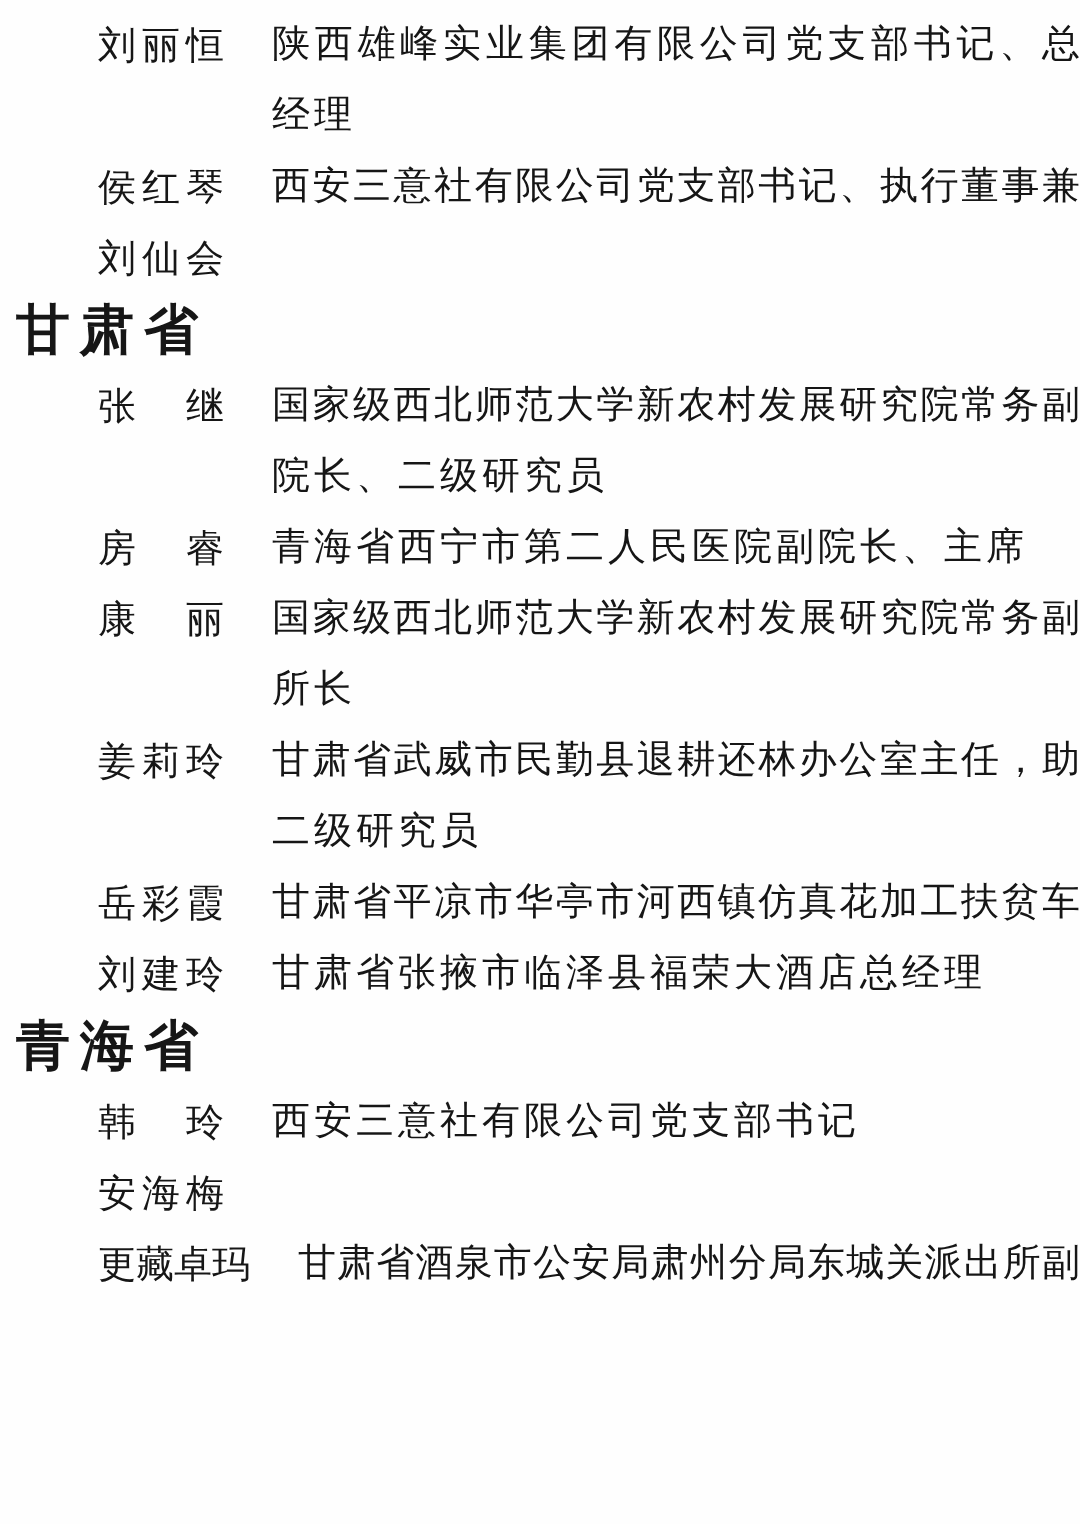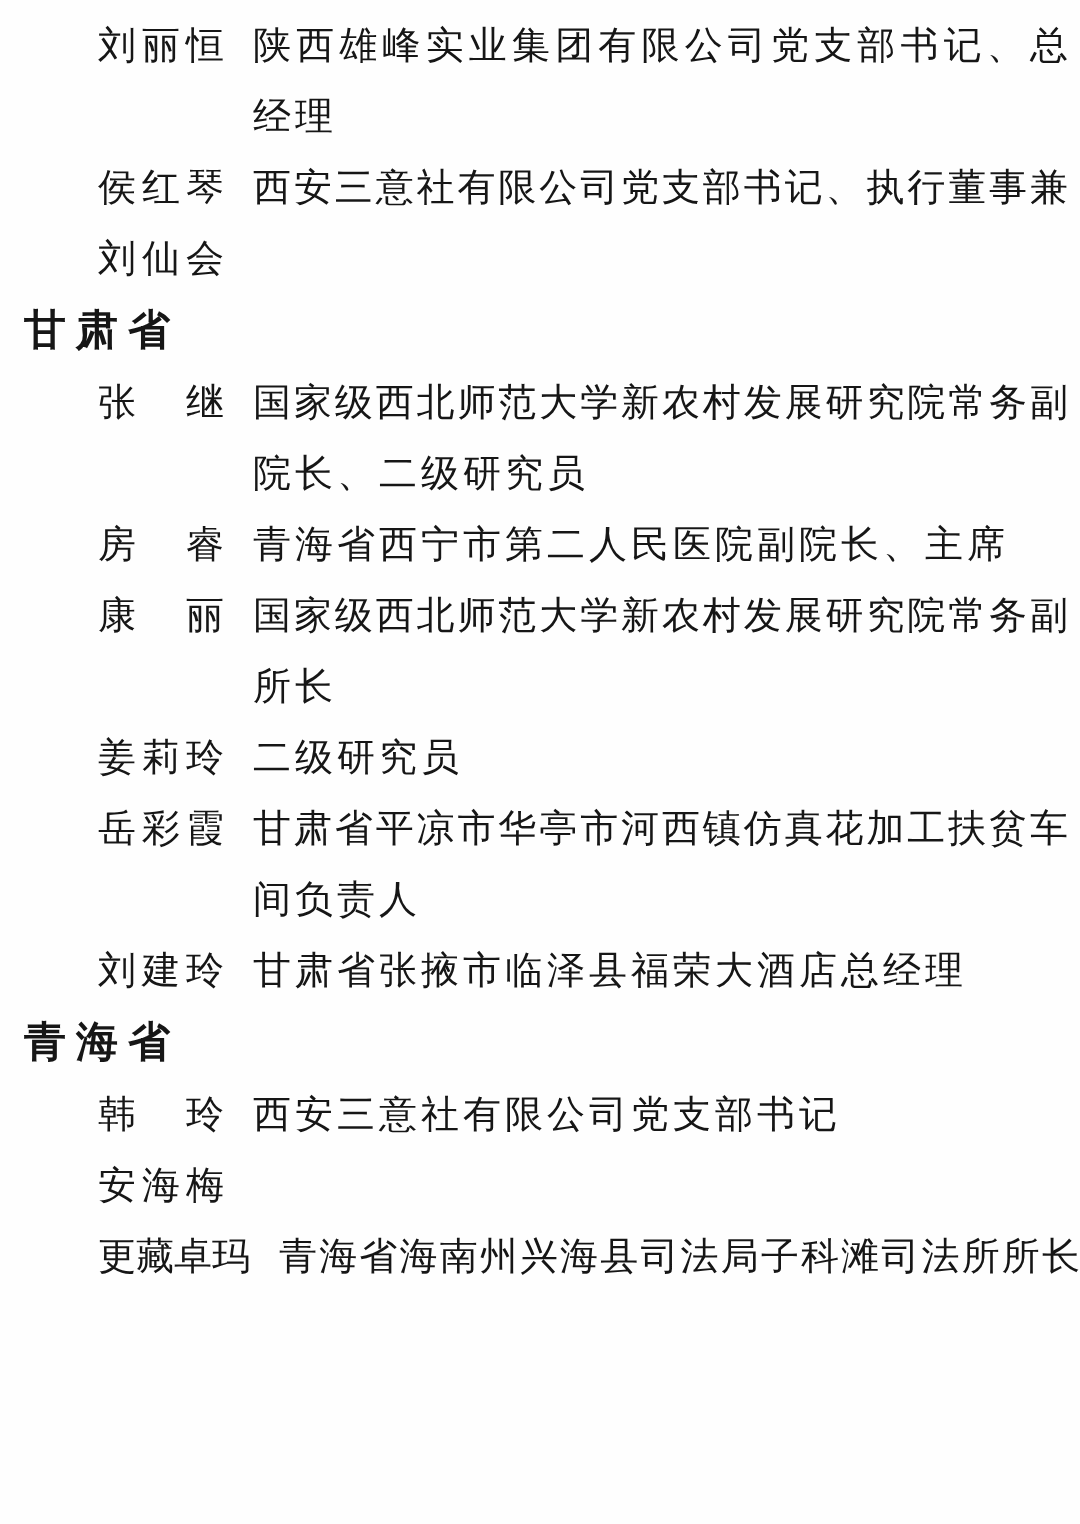--- a/index.html
+++ b/index.html
@@ -27,41 +27,41 @@
     flex: 0 0 126px;
     display: flex;
     justify-content: space-between;
     line-height: 71px;
     white-space: nowrap;
   }
   .name .nch {
     display: inline-block;
   }
   .desc {
-    margin-left: 29px; 
+    margin-left: 48px; 
     width: 815px;      
+    font-family: Liberation Mono, monospace;
   }
   .dline {
     line-height: 71px;
     letter-spacing: 4px;
   }
   .dline.fill {
     letter-spacing: 0;
     text-align: justify;
     text-align-last: justify;
   }
   .section-row {
     line-height: 71px;
   }
   .section-title {
     font-family: "Liberation Sans", "DejaVu Sans", sans-serif;
     font-weight: 700;
-    font-size: 42px;
+    font-size: 54px;
     letter-spacing: 10px;
-    margin-left: 8px;
   }
 </style>
 </head>
 <body>
 
 <div class="page">
   <div>
   <div class="entry-row">
     <span class="name">
           <span class="nch">刘</span>
@@ -131,33 +131,33 @@
         </div>
   </div>
 
   <div class="entry-row">
     <span class="name">
           <span class="nch">姜</span>
           <span class="nch">莉</span>
           <span class="nch">玲</span>
         </span>
     <div class="desc">
+          <div class="dline fill">甘肃省武威市民勤县退耕还林办公室主任，助</div>
           <div class="dline">二级研究员</div>
         </div>
   </div>
 
   <div class="entry-row">
     <span class="name">
           <span class="nch">岳</span>
           <span class="nch">彩</span>
           <span class="nch">霞</span>
         </span>
     <div class="desc">
           <div class="dline fill">甘肃省平凉市华亭市河西镇仿真花加工扶贫车</div>
-          <div class="dline">间负责人</div>
         </div>
   </div>
 
   <div class="entry-row">
     <span class="name">
           <span class="nch">刘</span>
           <span class="nch">建</span>
           <span class="nch">玲</span>
         </span>
     <div class="desc">
@@ -188,17 +188,17 @@
   </div>
 
   <div class="entry-row">
     <span class="name">
           <span class="nch">更</span>
           <span class="nch">藏</span>
           <span class="nch">卓</span>
           <span class="nch">玛</span>
         </span>
     <div class="desc">
-          <div class="dline fill">青海省海南州兴海县司法局子科滩司法所所长</div>
+          <div class="dline fill">甘肃省酒泉市公安局肃州分局东城关派出所副</div>
         </div>
   </div>
 </div>
 </div>
 
 </body></html>

